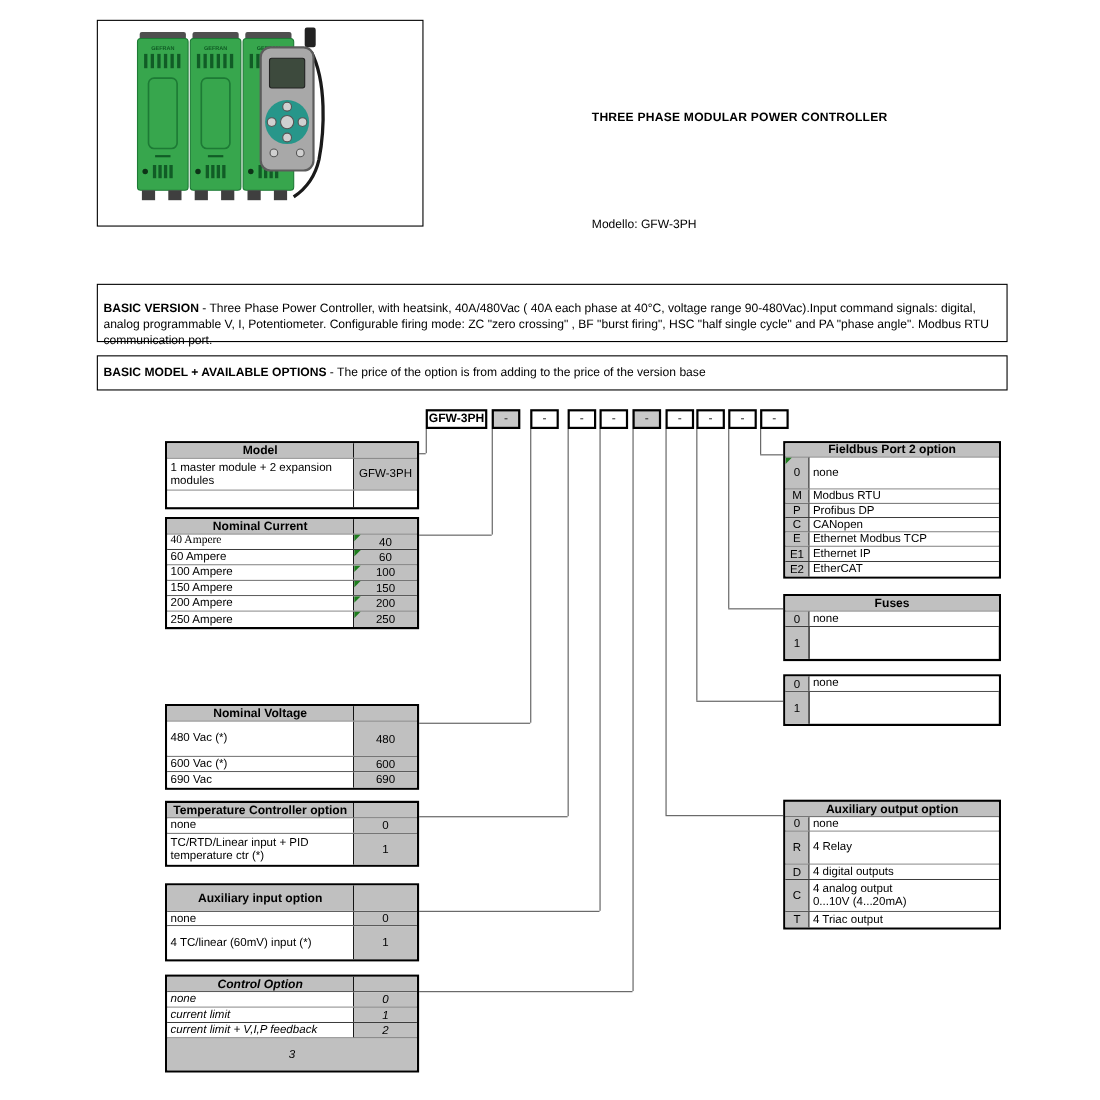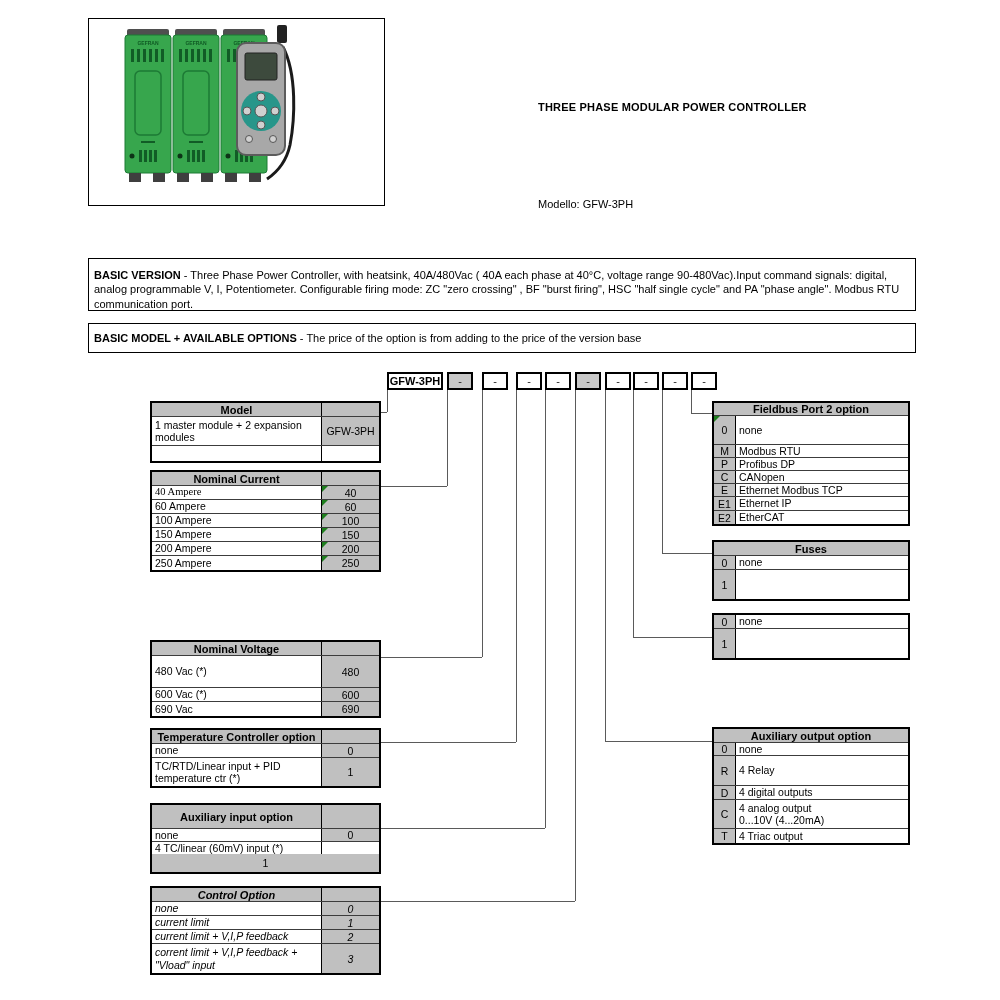--- a/index.html
+++ b/index.html
@@ -2,21 +2,21 @@
 <html><head>
 <meta charset="utf-8">
 <style>
   html,body{margin:0;padding:0;background:#fff;}
   body{font-family:"Liberation Sans",sans-serif;color:#000;}
   #page{position:relative;width:1000px;height:1000px;background:#ffffff;overflow:hidden;border-radius:23px;}
   .abs{position:absolute;}
   .imgbox{left:88px;top:18px;width:295px;height:186px;border:1px solid #000;background:#fff;}
   .doc-title{left:538px;top:101px;font-size:11px;font-weight:bold;letter-spacing:.2px;}
   .modello{left:538px;top:198px;font-size:11px;}
-  .infobox{left:88px;width:828px;border:1px solid #000;font-size:11px;line-height:1.3;padding:9px 5px;box-sizing:border-box;background:#fff;}
+  .infobox{left:88px;width:828px;border:1px solid #000;font-size:11px;line-height:1.3;padding:15px 5px;box-sizing:border-box;background:#fff;}
   #basic-version{top:258px;height:53px;}
   #basic-model{top:323px;height:30px;display:flex;align-items:center;}
   .codebox{position:absolute;top:372px;height:18px;box-sizing:border-box;border:2px solid #000;
            display:flex;align-items:center;justify-content:center;font-size:11px;background:#fff;}
   #code-base{left:387px;width:56px;font-weight:bold;}
   .dash{width:26px;color:#222;}
   .dash.hl{background:#c8c8c8;}
   .conn{position:absolute;background:#5a5a5a;}
   .otable{position:absolute;box-sizing:border-box;border:2px solid #000;background:#fff;font-size:10.5px;}
   .trow{display:flex;box-sizing:border-box;}
@@ -255,21 +255,21 @@
       </div>
       <div class="otable" style="left: 150px; top: 803px; width: 231px;">
         <div class="trow bline" style="height: 24px;">
           <div class="cell htitle vdiv" style="width: 170px;">Auxiliary input option</div>
           <div class="cell code" style="flex: 1 1 0%;"></div>
         </div>
         <div class="trow bline" style="height: 13px;">
           <div class="cell label vdiv" style="width: 170px;">none</div>
           <div class="cell code" style="flex: 1 1 0%;">0</div>
         </div>
-        <div class="trow" style="height: 30px; flex-direction: column;">
+        <div class="trow" style="height: 30px;">
           <div class="cell label vdiv" style="width: 170px;">4 TC/linear (60mV) input (*)</div>
           <div class="cell code" style="flex: 1 1 0%;">1</div>
         </div>
       </div>
       <div class="otable" style="left: 150px; top: 886px; width: 231px; font-style: italic;">
         <div class="trow bline" style="height: 14px;">
           <div class="cell htitle vdiv" style="width: 170px;">Control Option</div>
           <div class="cell code" style="flex: 1 1 0%;"></div>
         </div>
         <div class="trow bline" style="height: 14px;">
@@ -278,21 +278,20 @@
         </div>
         <div class="trow bline" style="height: 14px;">
           <div class="cell label vdiv" style="width: 170px;">current limit</div>
           <div class="cell code" style="flex: 1 1 0%;">1</div>
         </div>
         <div class="trow bline" style="height: 14px;">
           <div class="cell label vdiv" style="width: 170px;">current limit +  V,I,P feedback</div>
           <div class="cell code" style="flex: 1 1 0%;">2</div>
         </div>
         <div class="trow" style="height: 29px;">
-          <div class="cell label vdiv" style="width: 170px;">corrent limit + V,I,P feedback + "Vload" input</div>
           <div class="cell code" style="flex: 1 1 0%;">3</div>
         </div>
       </div>
       <div class="otable" style="left: 712px; top: 401px; width: 198px;">
         <div class="trow bline" style="height: 13px;">
           <div class="cell htitle" style="flex: 1 1 0%;">Fieldbus Port 2 option</div>
         </div>
         <div class="trow bline" style="height: 29px;">
           <div class="cell code marker vdiv" style="width: 22px;">0</div>
           <div class="cell label" style="flex: 1 1 0%;">none</div>

